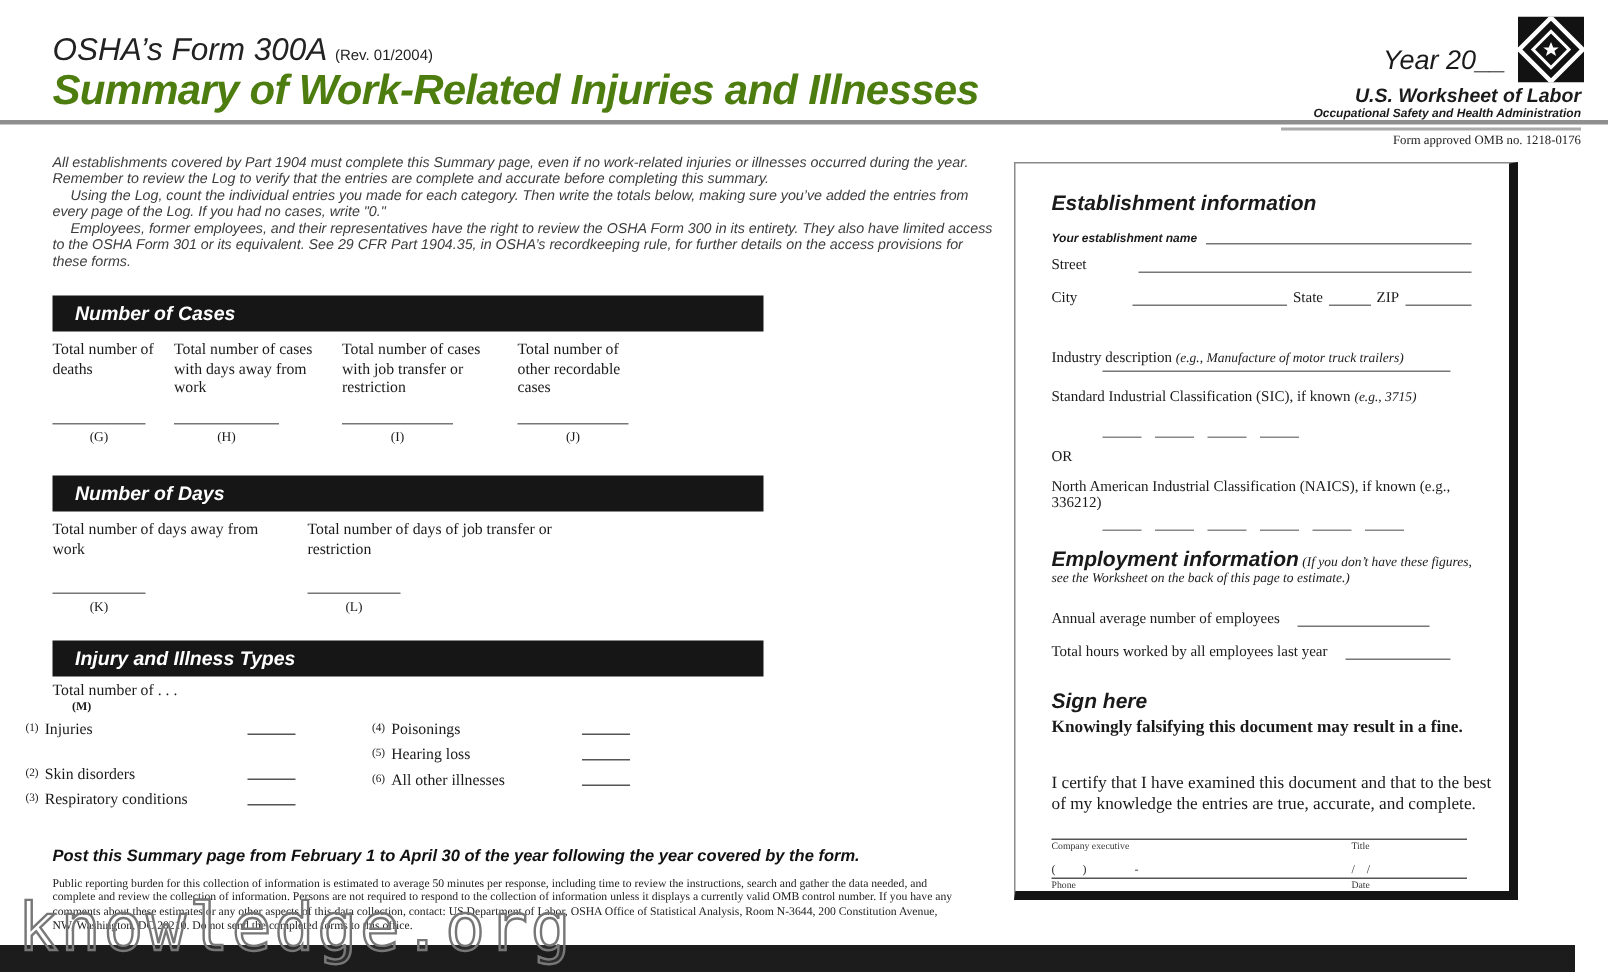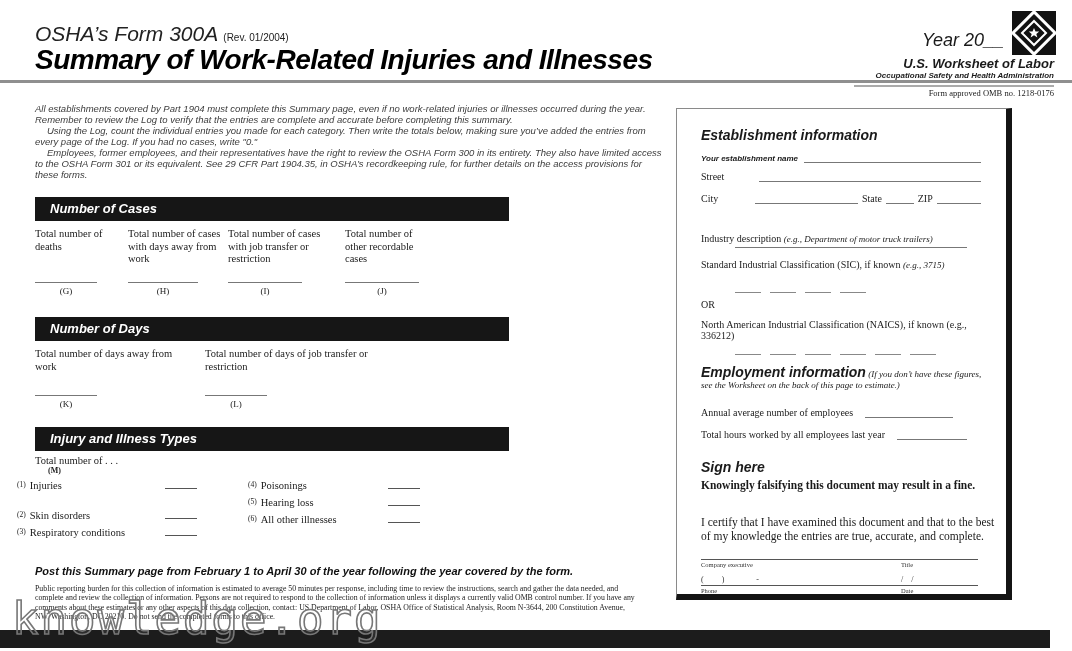--- a/index.html
+++ b/index.html
@@ -9,21 +9,21 @@
     font-family:"Liberation Serif", serif; color:#1a1a1a; overflow:hidden;
   }
   .abs { position:absolute; }
   .bold { font-weight:bold; }
   .pre { white-space:pre; }
 
   
   .form-name { left:35px; top:22px; font-size:21px; font-style:italic; font-family:"Liberation Sans",sans-serif; color:#222; }
   .form-rev  { font-size:10px; font-style:normal; letter-spacing:0; }
   .form-title{ left:35px; top:44px; font-size:28px; font-weight:bold; font-style:italic;
-               font-family:"Liberation Sans",sans-serif; letter-spacing:-0.5px; color:#000000; }
+               font-family:"Liberation Sans",sans-serif; letter-spacing:-0.5px; color:#4d7c0f; }
   .hrule { left:0; top:80px; width:1072px; height:3px; background:#8f8f8f; }
   .year  { left:922px; top:30px; font-size:18px; font-style:italic; font-family:"Liberation Sans",sans-serif; }
   .dol-logo { left:1012px; top:11px; width:44px; height:44px; }
   .dept   { right:18px; top:56px; font-size:13px; font-weight:bold; font-style:italic; font-family:"Liberation Sans",sans-serif; }
   .agency { right:18px; top:71px; font-size:8px; font-weight:bold; font-style:italic; font-family:"Liberation Sans",sans-serif; }
   .omb-rule { right:18px; top:85px; width:200px; height:2px; background:#aaa; }
   .omb { right:18px; top:88px; font-size:8.5px; }
 
   
   .intro { left:35px; top:104px; width:632px; font-family:"Liberation Sans",sans-serif;
@@ -106,21 +106,21 @@
     <p class="ind">Employees, former employees, and their representatives have the right to review the OSHA Form 300 in its entirety. They also have limited access to the OSHA Form 301 or its equivalent. See 29 CFR Part 1904.35, in OSHA’s recordkeeping rule, for further details on the access provisions for these forms.</p>
   </div>
 
   <div class="abs bar" style="top:197px">Number of Cases</div>
 
   <div class="col" style="left:35px; top:228px; width:88px">
     <div style="height:54px">Total number of deaths</div>
     <span class="fill-line" style="width:62px"></span>
     <span class="code" style="width:62px">(G)</span>
   </div>
-  <div class="col" style="left:128px; top:228px; width:95px">
+  <div class="col" style="left:116px; top:228px; width:95px">
     <div style="height:54px">Total number of cases with days away from work</div>
     <span class="fill-line" style="width:70px"></span>
     <span class="code" style="width:70px">(H)</span>
   </div>
   <div class="col" style="left:228px; top:228px; width:108px">
     <div style="height:54px">Total number of cases with job transfer or restriction</div>
     <span class="fill-line" style="width:74px"></span>
     <span class="code" style="width:74px">(I)</span>
   </div>
   <div class="col" style="left:345px; top:228px; width:88px">
@@ -196,21 +196,21 @@
       <span class="lbl10" style="width:58px">City</span>
       <span class="fill" style="width:112px"></span>
       <span class="lbl10" style="margin:0 4px">State</span>
       <span class="fill" style="width:30px"></span>
       <span class="lbl10" style="margin:0 4px">ZIP</span>
       <span class="fill" style="width:48px"></span>
     </div>
 
     <div class="abs lbl10" style="left:24px; top:124px">
       <span>Industry description</span>
-      <span class="ex">(e.g., Department of motor truck trailers)</span>
+      <span class="ex">(e.g., Manufacture of motor truck trailers)</span>
     </div>
     <span class="abs fill" style="left:58px; top:138px; width:232px"></span>
 
     <div class="abs lbl10" style="left:24px; top:150px">
       <span>Standard Industrial Classification (SIC), if known</span>
       <span class="ex">(e.g., 3715)</span>
     </div>
     <div class="abs" style="left:58px; top:170px">
       <span class="dash"></span><span class="dash"></span><span class="dash"></span><span class="dash"></span>
     </div>

